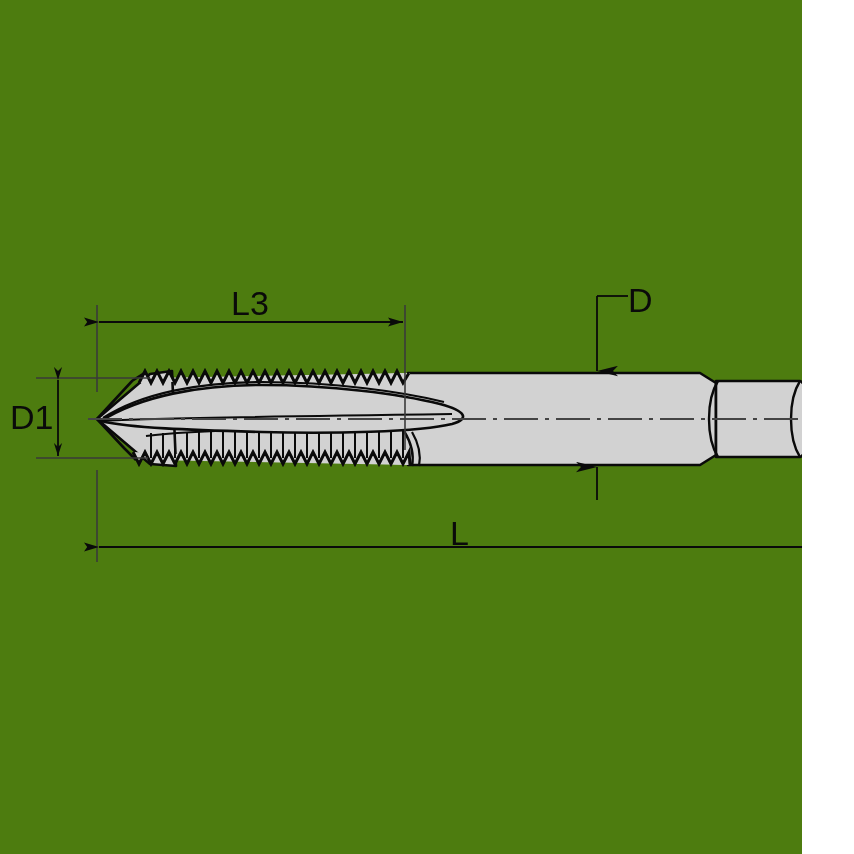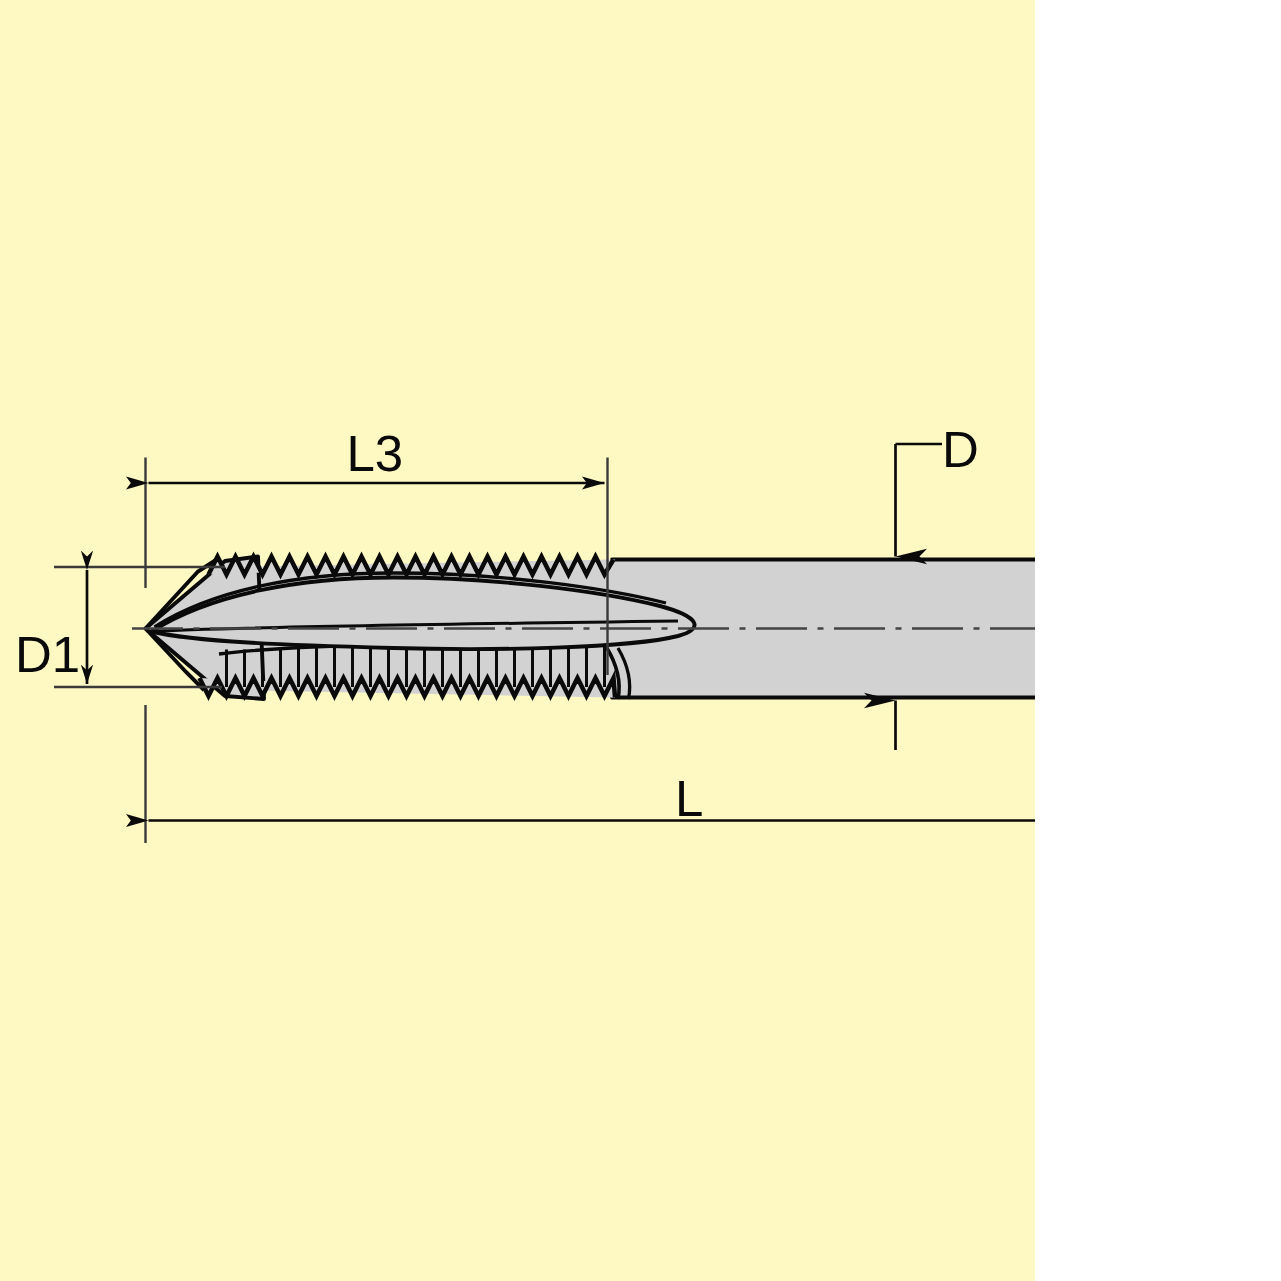--- a/index.html
+++ b/index.html
@@ -1,34 +1,34 @@
 <!DOCTYPE html>
 <html><head>
 <meta charset="utf-8">
 <style>
   html,body{margin:0;padding:0;background:#ffffff;}
   #stage{
     position:relative;
-    width:690px;height:854px;
-    background:#fef9c3;
+    width:802px;height:854px;
+    background:#4d7c0f;
     font-family:"Liberation Sans", sans-serif;
     overflow:hidden;
   }
   #drawing{position:absolute;left:0;top:0;width:854px;height:854px;}
   .dimtext{
     position:absolute;
     font-family:"Liberation Sans", sans-serif;
     font-size:34px;
     color:#0a0a0a;
     line-height:1;
     white-space:nowrap;
     user-select:none;
   }
   #label-L3{left:231px;top:286px;}
-  #label-D1{left:10px;top:420px;}
+  #label-D1{left:10px;top:400px;}
   #label-D{left:628px;top:283px;}
   #label-L{left:450px;top:516px;}
 </style>
 </head>
 <body>
 
 <div id="stage">
 
   <svg id="drawing" viewBox="0 0 854 854">
     <defs>

